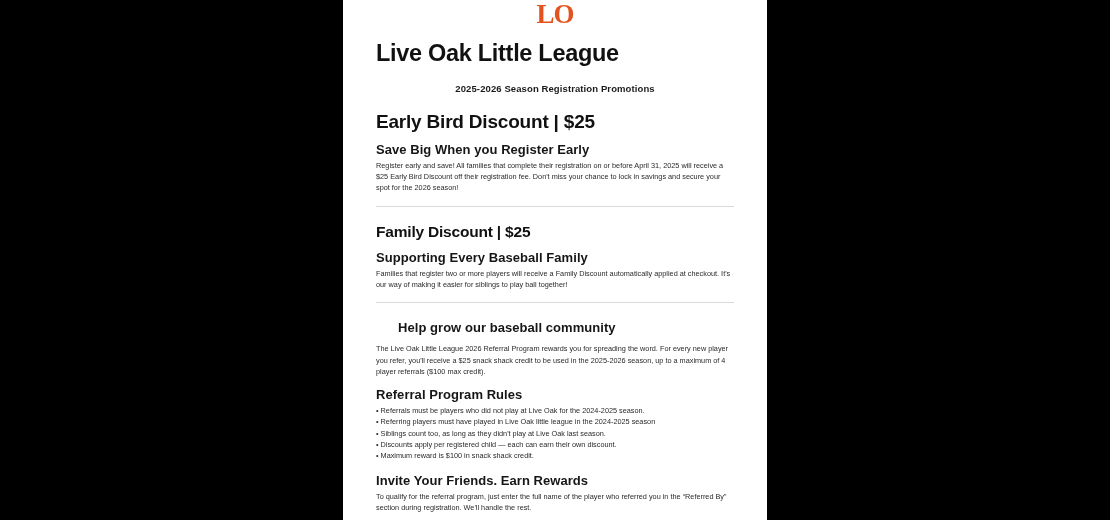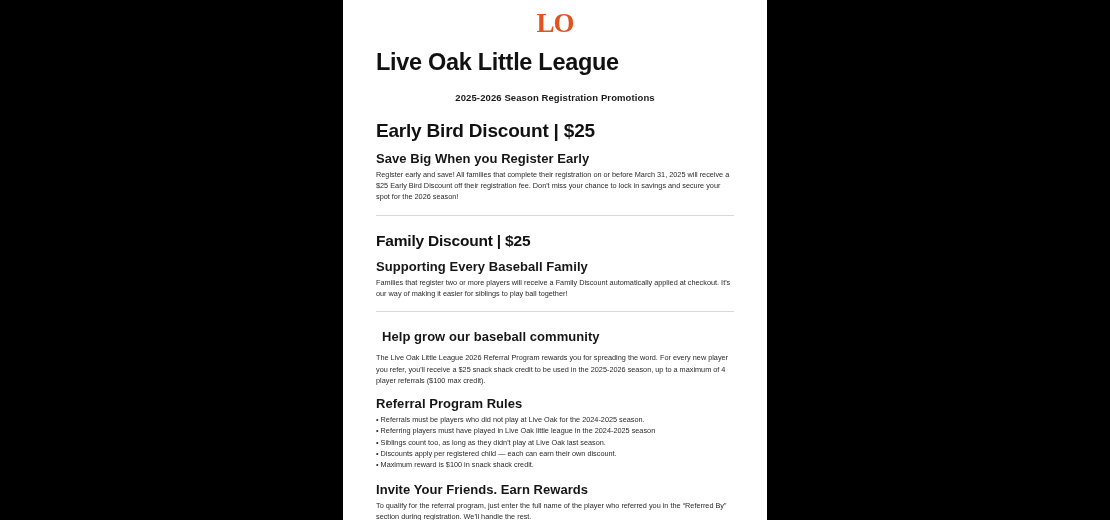--- a/index.html
+++ b/index.html
@@ -25,21 +25,20 @@
     top: 0;
     width: 424px;
     height: 520px;
     background: #ffffff;
     overflow: hidden;
     box-sizing: border-box;
     padding: 0 33px;
   }
   .logo-wrap {
     text-align: center;
-    padding-top: 9px;
     height: 34px;
   }
   .logo {
     font-family: "Liberation Serif", serif;
     font-size: 27px;
     font-weight: 700;
     color: #e2531f;
     letter-spacing: -1px;
     line-height: 28px;
   }
@@ -74,21 +73,21 @@
     font-size: 15.5px;
   }
   .lead {
     font-size: 13px;
     font-weight: 700;
     color: #161616;
     margin-top: 9px;
     letter-spacing: 0.05px;
   }
   .lead.indent {
-    margin-left: 6px;
+    margin-left: 22px;
   }
   .body-text {
     font-size: 7.3px;
     line-height: 1.55;
     color: #2a2a2a;
     margin-top: 3px;
   }
   .rule {
     border: 0;
     border-top: 1px solid #d9d9d9;
@@ -117,21 +116,21 @@
     <div class="logo-wrap">
       <div class="logo">LO</div>
     </div>
 
     <h1 class="org-title">Live Oak Little League</h1>
     <div class="season-sub">2025-2026 Season Registration Promotions</div>
 
     <div class="section sec-gap-1">
       <div class="section-title">Early Bird Discount | $25</div>
       <div class="lead">Save Big When you Register Early</div>
-      <div class="body-text">Register early and save! All families that complete their registration on or before March 31, 2025 will receive a $25 Early Bird Discount off their registration fee. Don't miss your chance to lock in savings and secure your spot for the 2026 season!</div>
+      <div class="body-text">Register early and save! All families that complete their registration on or before April 31, 2025 will receive a $25 Early Bird Discount off their registration fee. Don't miss your chance to lock in savings and secure your spot for the 2026 season!</div>
       <hr class="rule">
     </div>
 
     <div class="section sec-gap-2">
       <div class="section-title lg">Family Discount | $25</div>
       <div class="lead">Supporting Every Baseball Family</div>
       <div class="body-text">Families that register two or more players will receive a Family Discount automatically applied at checkout. It's our way of making it easier for siblings to play ball together!</div>
       <hr class="rule">
     </div>
 

